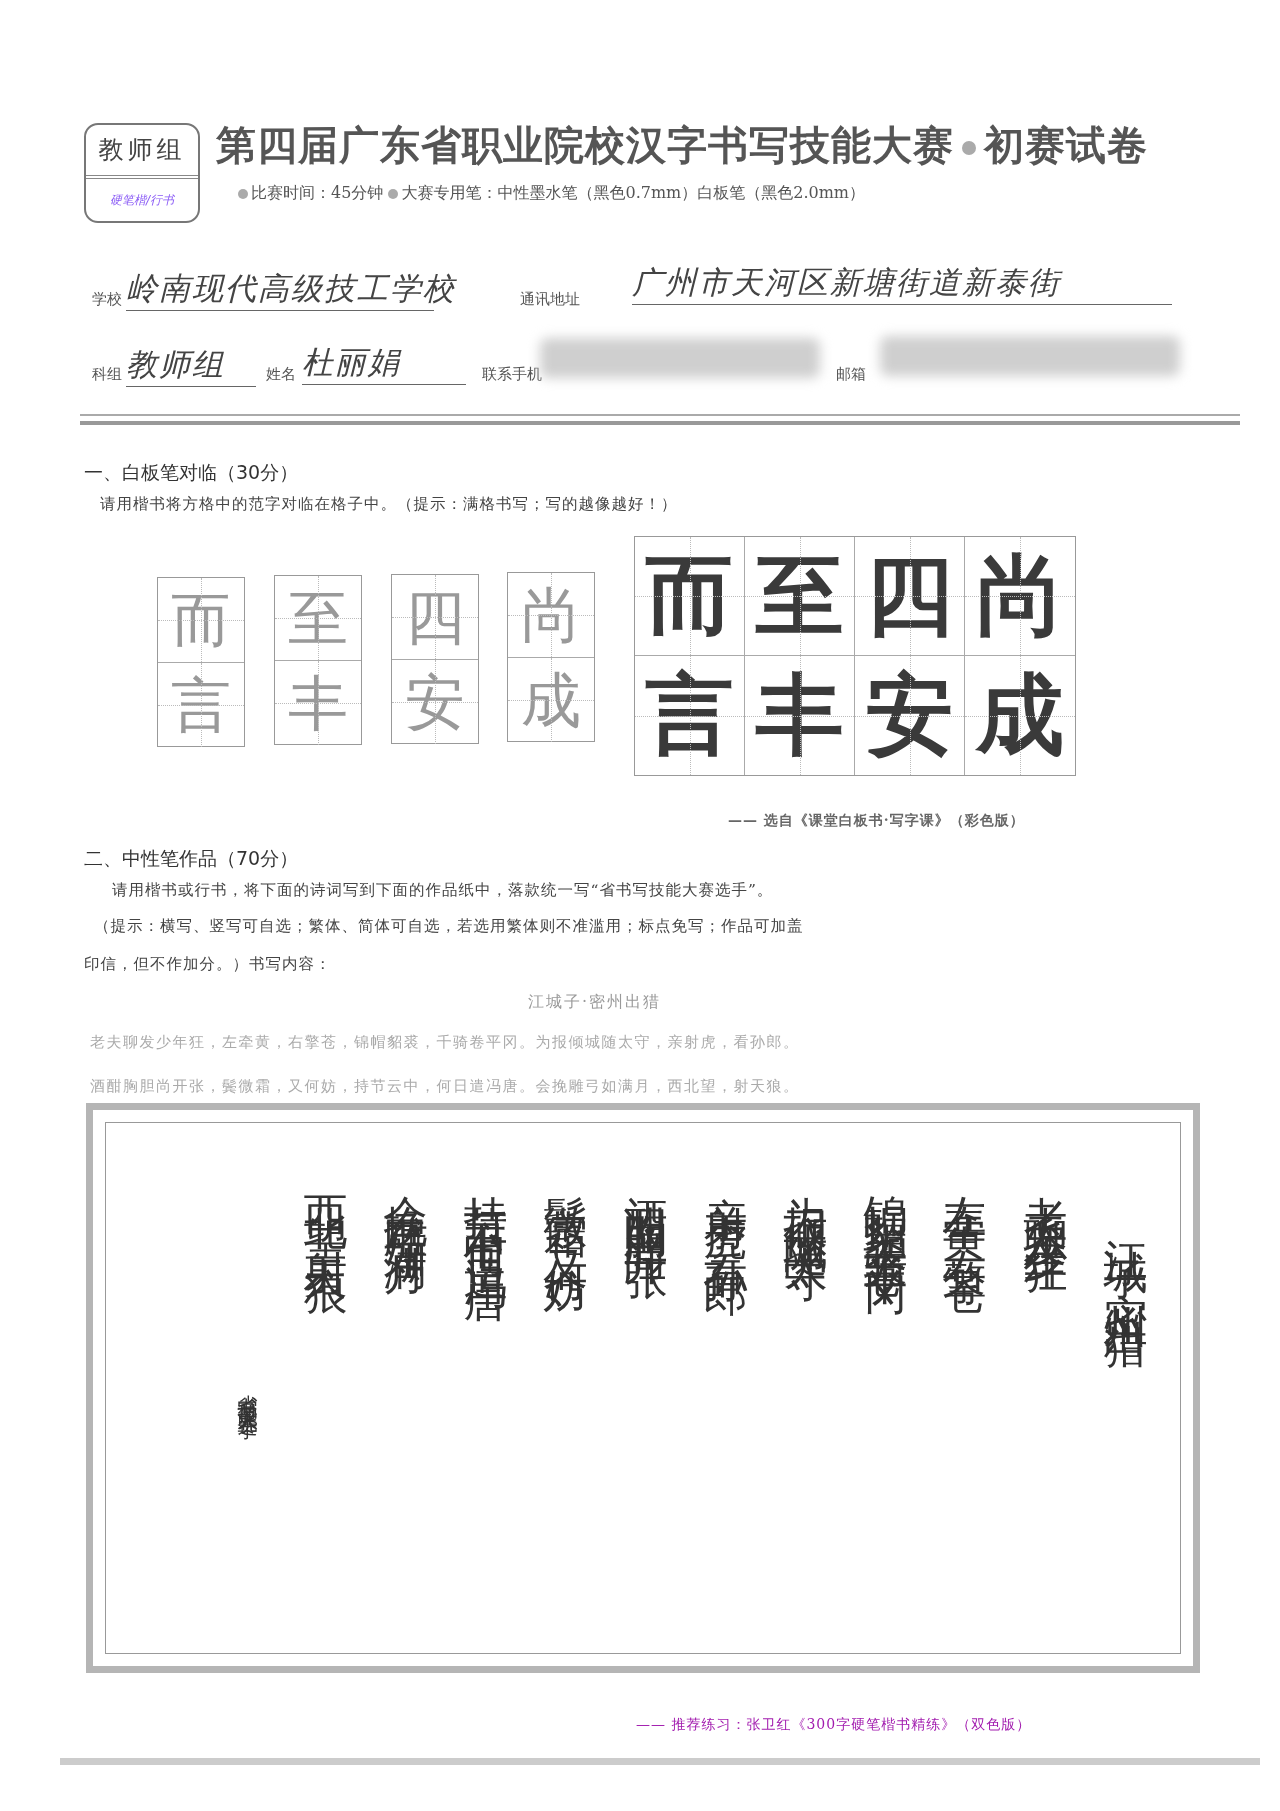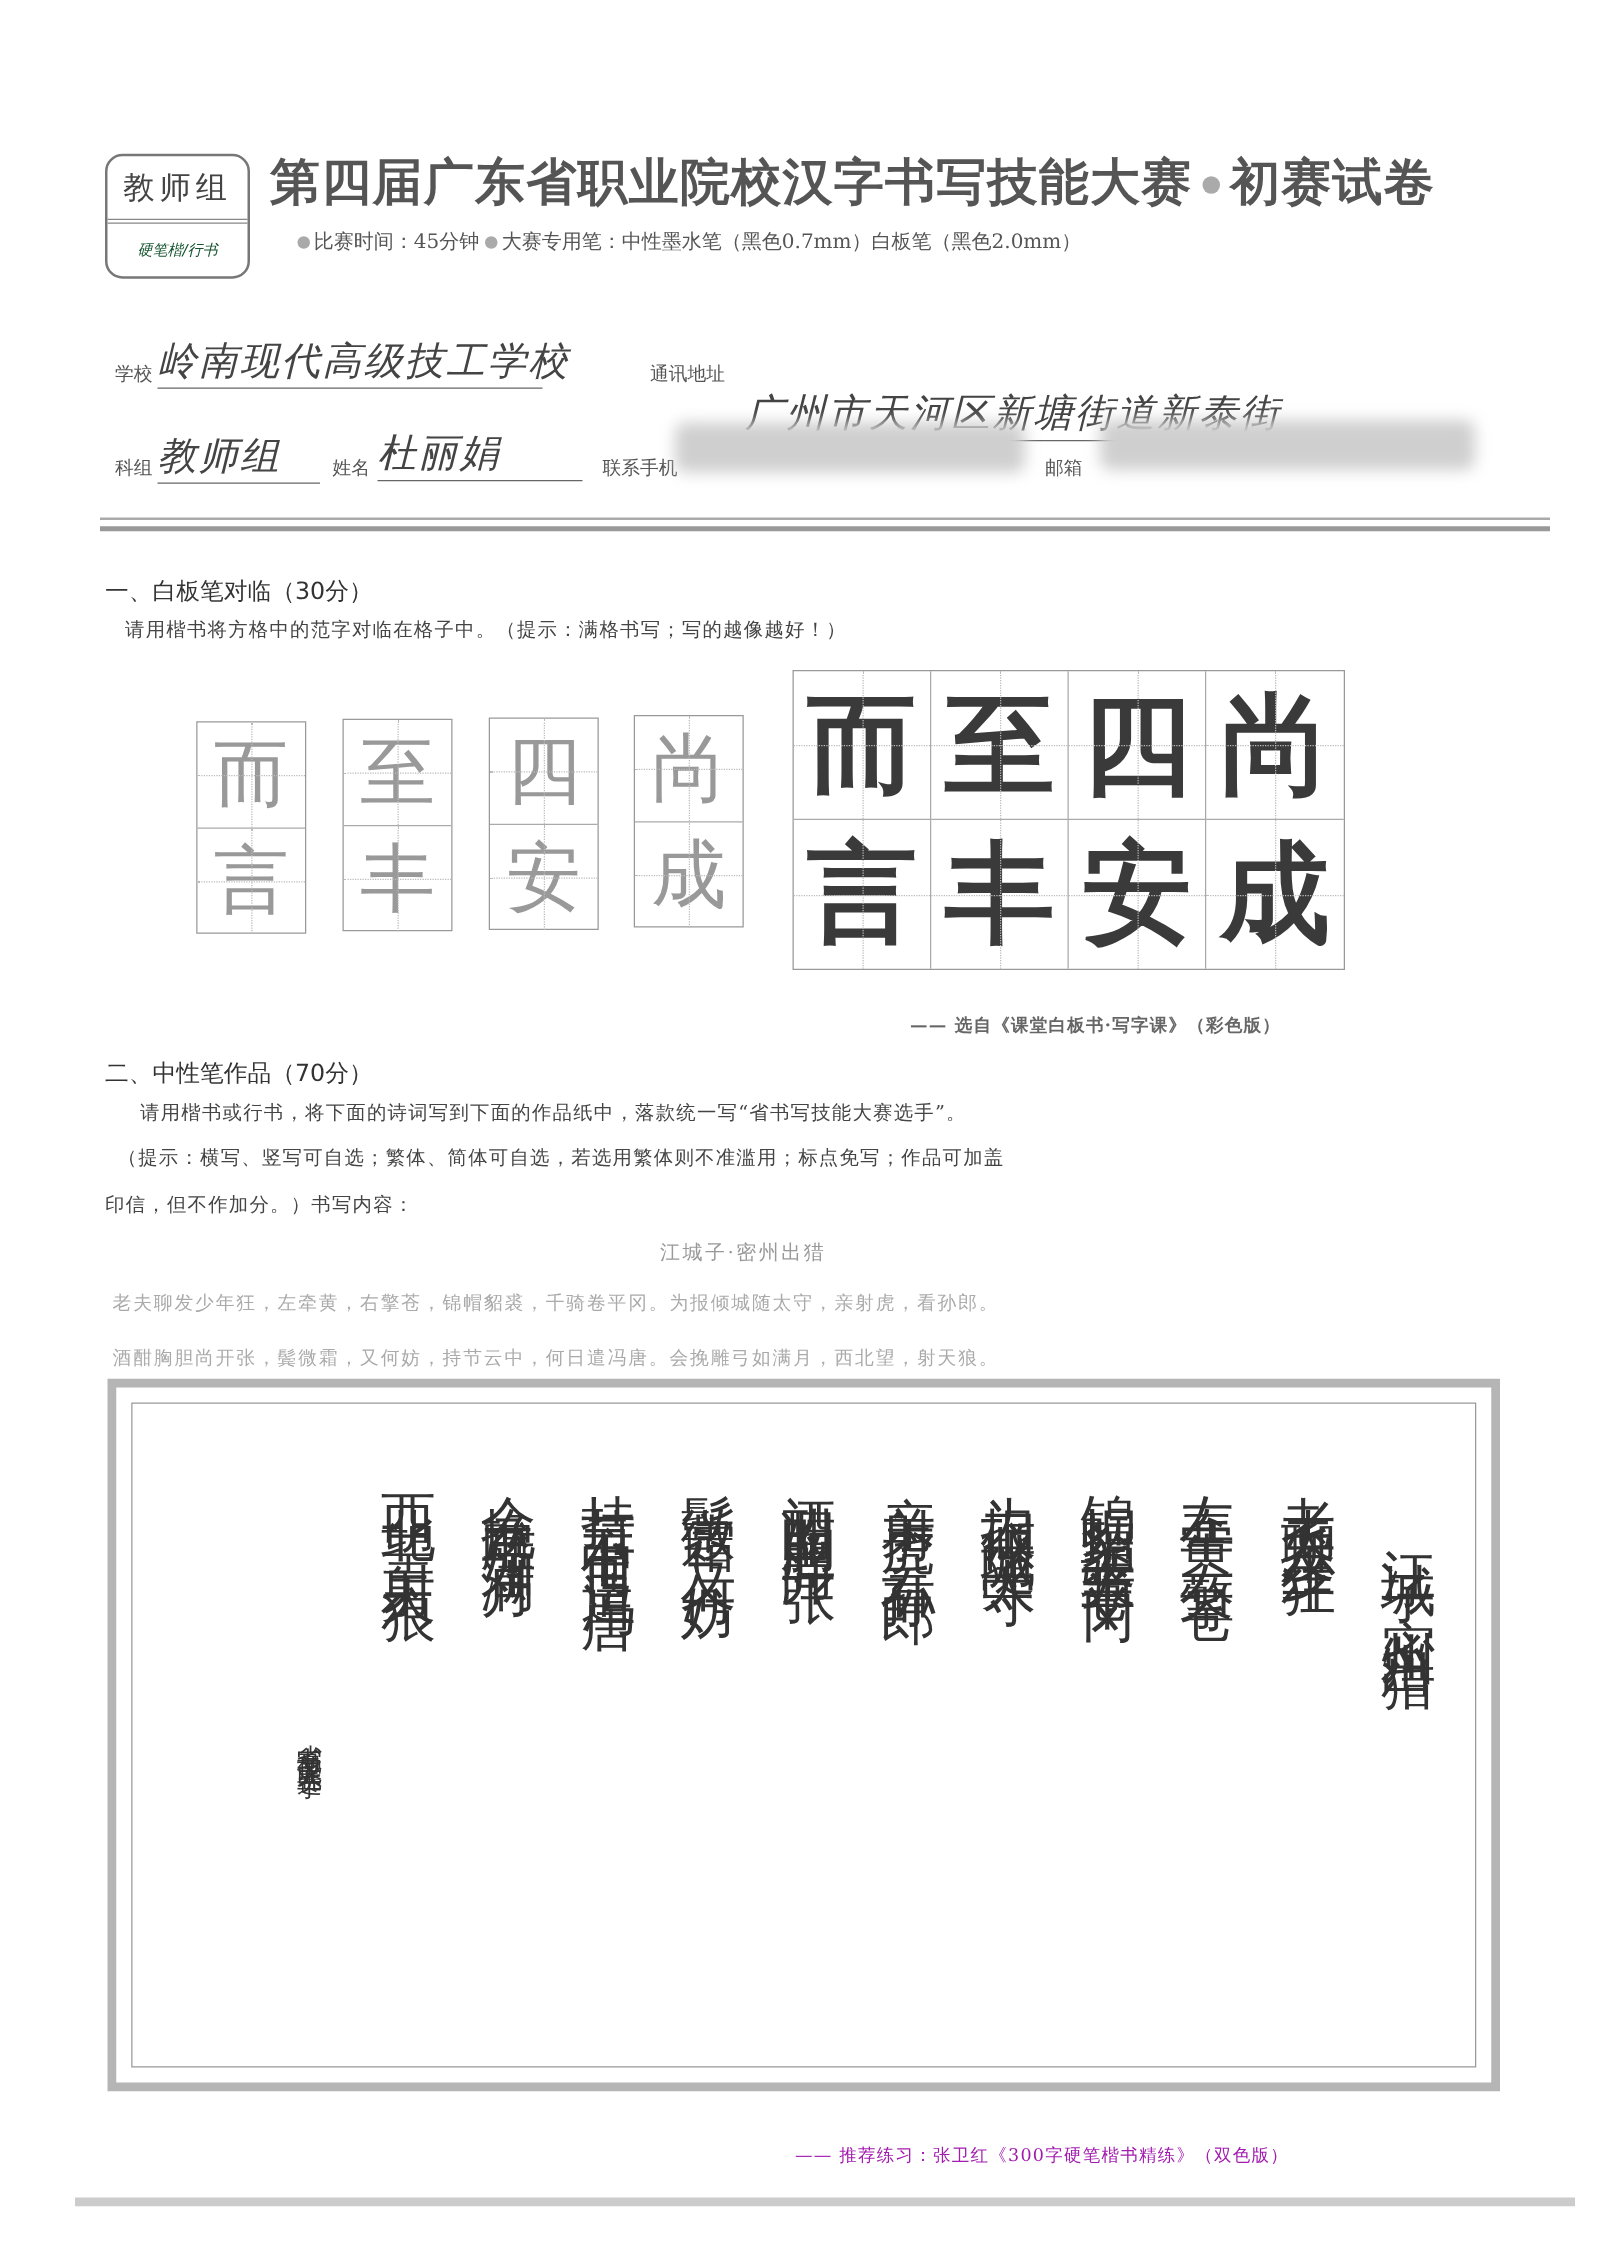--- a/index.html
+++ b/index.html
@@ -12,21 +12,21 @@
 
   
   .badge {
     left: 84px; top: 123px; width: 116px; height: 100px;
     border: 2px solid #777; border-radius: 14px; box-sizing: border-box;
   }
   .badge-top {
     height: 50px; line-height: 50px; text-align: center; font-size: 25px; color: #444;
     letter-spacing: 4px; border-bottom: 4px double #888;
   }
-  .badge-bottom { height: 42px; line-height: 42px; text-align: center; font-size: 12px; color: #14532d; font-style: italic; }
+  .badge-bottom { height: 42px; line-height: 42px; text-align: center; font-size: 12px; color: #8b5cf6; font-style: italic; }
 
   .title {
     left: 216px; top: 118px; font-size: 40px; font-weight: bold; color: #555; letter-spacing: 1px; white-space: nowrap;
   }
   .title .dot { display: inline-block; width: 14px; height: 14px; border-radius: 50%; background: #aaa; vertical-align: middle; margin: 0 8px; }
   .subtitle { left: 238px; top: 183px; font-size: 16px; color: #555; white-space: nowrap; }
   .subtitle .b { display: inline-block; width: 10px; height: 10px; border-radius: 50%; background: #aaa; margin-right: 3px; vertical-align: middle; }
 
   
   .lbl { font-size: 15px; color: #555; white-space: nowrap; }
@@ -75,21 +75,21 @@
   <span>第四届广东省职业院校汉字书写技能大赛</span><span class="dot"></span><span>初赛试卷</span>
 </div>
 <div class="abs subtitle serif">
   <span class="b"></span><span>比赛时间：45分钟</span>
   <span class="b"></span><span>大赛专用笔：中性墨水笔（黑色0.7mm）白板笔（黑色2.0mm）</span>
 </div>
 
 <div class="abs lbl" style="left:92px;top:290px;">学校</div>
 <div class="abs hw uline serif" style="left:126px;top:268px;width:308px;">岭南现代高级技工学校</div>
 <div class="abs lbl" style="left:520px;top:290px;">通讯地址</div>
-<div class="abs hw uline serif" style="left:596px;top:262px;width:540px;margin-top:48px;">广州市天河区新塘街道新泰街</div>
+<div class="abs hw uline serif" style="left:632px;top:262px;width:540px;">广州市天河区新塘街道新泰街</div>
 
 <div class="abs lbl" style="left:92px;top:365px;">科组</div>
 <div class="abs hw uline serif" style="left:126px;top:344px;width:130px;">教师组</div>
 <div class="abs lbl" style="left:266px;top:365px;">姓名</div>
 <div class="abs hw uline serif" style="left:302px;top:342px;width:164px;">杜丽娟</div>
 <div class="abs lbl" style="left:482px;top:365px;">联系手机</div>
 <div class="abs blur" style="left:540px;top:338px;width:280px;height:40px;"></div>
 <div class="abs lbl" style="left:836px;top:365px;">邮箱</div>
 <div class="abs blur" style="left:880px;top:336px;width:300px;height:40px;"></div>
 

